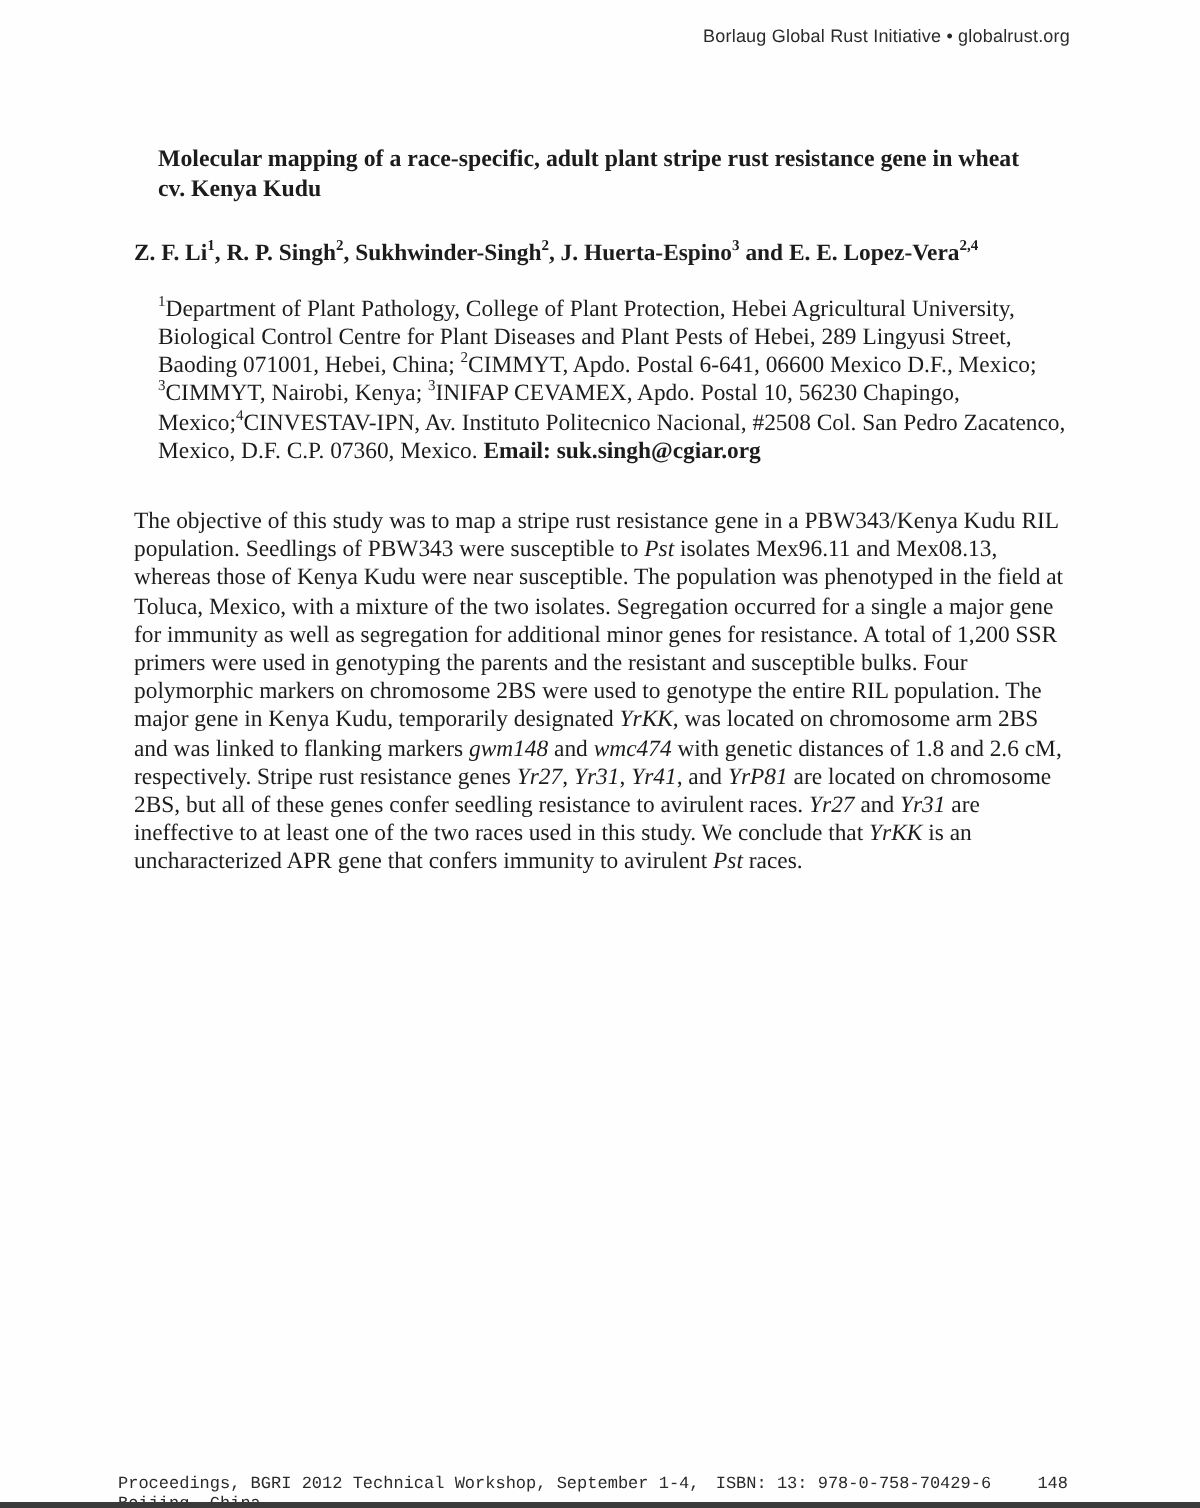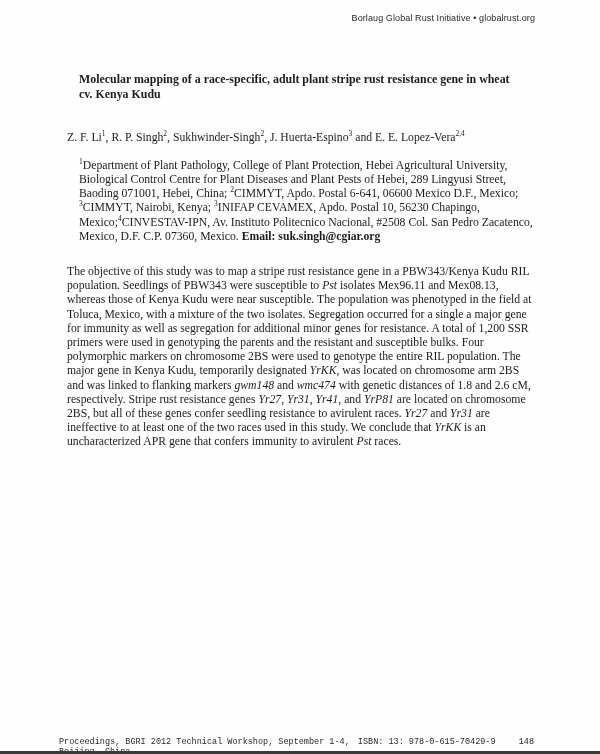--- a/index.html
+++ b/index.html
@@ -31,21 +31,21 @@
     font-size: 11.7px;
     line-height: 14.2px;
     text-align: left;
   }
   .title {
     font-size: 11.9px;
     font-weight: bold;
     margin: 12px;
     line-height: 15.3px;
   }
-  .authors { margin: 28px 0 0 0; }
+  .authors { margin: 17px 0 0 0; font-weight: bold; }
   .affiliations { margin: 14px 0 0 12px; }
   .abstract { margin: 21px 0 0 0; }
   p { padding: 0; }
   sup {
     font-size: 7.5px;
     line-height: 0;
     vertical-align: super;
   }
   .footer {
     position: absolute;
@@ -85,20 +85,20 @@
     <p class="authors"><span>Z. F. Li</span><sup>1</sup><span>, R. P. Singh</span><sup>2</sup><span>, Sukhwinder-Singh</span><sup>2</sup><span>, J. Huerta-Espino</span><sup>3</sup><span> and E. E. Lopez-Vera</span><sup>2,4</sup></p>
 
     <p class="affiliations"><sup>1</sup><span>Department of Plant Pathology, College of Plant Protection, Hebei Agricultural University, Biological Control Centre for Plant Diseases and Plant Pests of Hebei, 289 Lingyusi Street, Baoding 071001, Hebei, China; </span><sup>2</sup><span>CIMMYT, Apdo. Postal 6-641, 06600 Mexico D.F., Mexico; </span><sup>3</sup><span>CIMMYT, Nairobi, Kenya; </span><sup>3</sup><span>INIFAP CEVAMEX, Apdo. Postal 10, 56230 Chapingo, Mexico;</span><sup>4</sup><span>CINVESTAV-IPN, Av. Instituto Politecnico Nacional, #2508 Col. San Pedro Zacatenco, Mexico, D.F. C.P. 07360, Mexico. </span><span style="font-weight: bold;">Email: suk.singh@cgiar.org</span></p>
 
     <p class="abstract"><span>The objective of this study was to map a stripe rust resistance gene in a PBW343/Kenya Kudu RIL population. Seedlings of PBW343 were susceptible to </span><span style="font-style: italic;">Pst</span><span> isolates Mex96.11 and Mex08.13, whereas those of Kenya Kudu were near susceptible. The population was phenotyped in the field at Toluca, Mexico, with a mixture of the two isolates. Segregation occurred for a single a major gene for immunity as well as segregation for additional minor genes for resistance. A total of 1,200 SSR primers were used in genotyping the parents and the resistant and susceptible bulks. Four polymorphic markers on chromosome 2BS were used to genotype the entire RIL population. The major gene in Kenya Kudu, temporarily designated </span><span style="font-style: italic;">YrKK</span><span>, was located on chromosome arm 2BS and was linked to flanking markers </span><span style="font-style: italic;">gwm148</span><span> and </span><span style="font-style: italic;">wmc474</span><span> with genetic distances of 1.8 and 2.6 cM, respectively. Stripe rust resistance genes </span><span style="font-style: italic;">Yr27</span><span>, </span><span style="font-style: italic;">Yr31</span><span>, </span><span style="font-style: italic;">Yr41</span><span>, and </span><span style="font-style: italic;">YrP81</span><span> are located on chromosome 2BS, but all of these genes confer seedling resistance to avirulent races. </span><span style="font-style: italic;">Yr27</span><span> and </span><span style="font-style: italic;">Yr31</span><span> are ineffective to at least one of the two races used in this study. We conclude that </span><span style="font-style: italic;">YrKK</span><span> is an uncharacterized APR gene that confers immunity to avirulent </span><span style="font-style: italic;">Pst</span><span> races.</span></p>
   </div>
 
   <div class="footer">
     <span>Proceedings, BGRI 2012 Technical Workshop, September 1-4, Beijing, China</span>
     <span class="footer-right">
-      <span>ISBN: 13: 978-0-615-70429-9</span>
+      <span>ISBN: 13: 978-0-758-70429-6</span>
       <span class="page-num">148</span>
     </span>
   </div>
 
   <div class="bottom-bar"></div>
 
 </div>
 
 </body></html>

